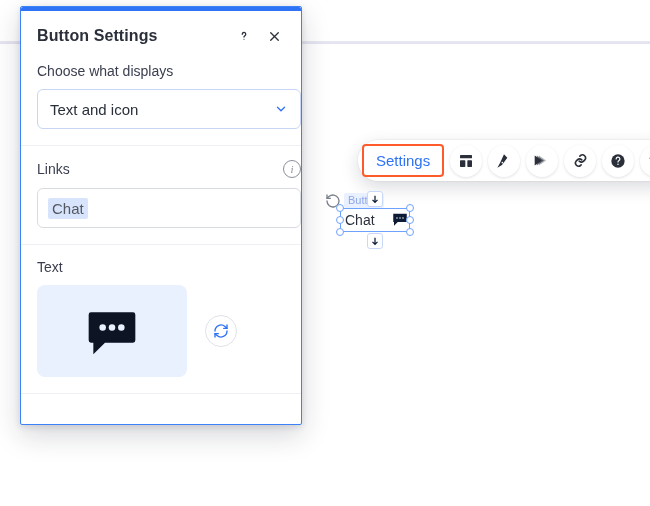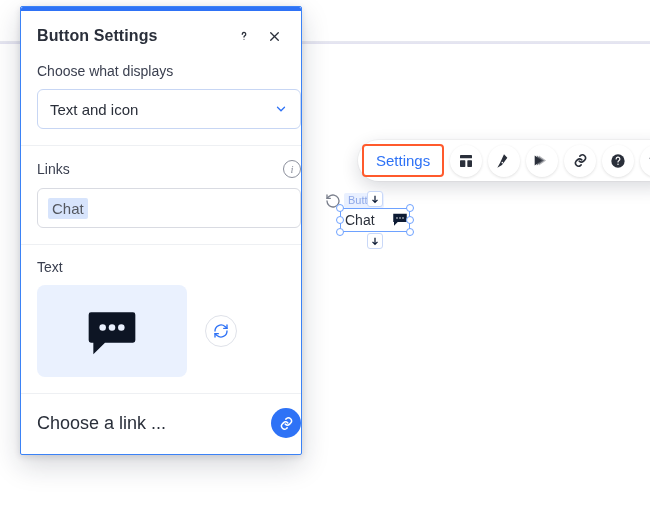--- a/index.html
+++ b/index.html
@@ -244,29 +244,20 @@
             <path d="M3 12a9 9 0 0 1 15-6.7L21 8"></path>
             <path d="M21 3v5h-5"></path>
             <path d="M21 12a9 9 0 0 1-15 6.7L3 16"></path>
             <path d="M3 21v-5h5"></path>
           </svg>
       </div>
     </div>
   </div>
 
   <div class="section">
-    <div class="links-row">
-      <div class="links-text">Choose a link ...</div>
-      <div class="link-pill">
-        <svg width="15" height="15" viewBox="0 0 24 24" fill="none" stroke="currentColor" stroke-width="2.4" stroke-linecap="round">
-            <path d="M10 13a5 5 0 0 0 7 0l2-2a5 5 0 0 0-7-7l-1 1"></path>
-            <path d="M14 11a5 5 0 0 0-7 0l-2 2a5 5 0 0 0 7 7l1-1"></path>
-          </svg>
-      </div>
-    </div>
   </div>
 </div>
 
 <div class="floating-toolbar">
   <div class="tb-settings">Settings</div>
   <div class="tb-icon">
     <svg width="16" height="16" viewBox="0 0 24 24" fill="currentColor">
         <rect x="3" y="3" width="18" height="5" rx="1"></rect>
         <rect x="3" y="11" width="8" height="10" rx="1"></rect>
         <rect x="14" y="11" width="7" height="10" rx="1"></rect>

